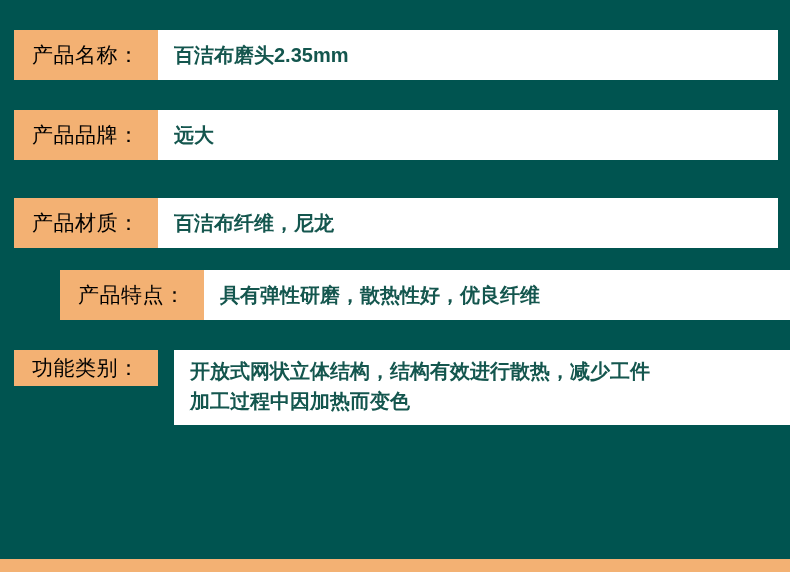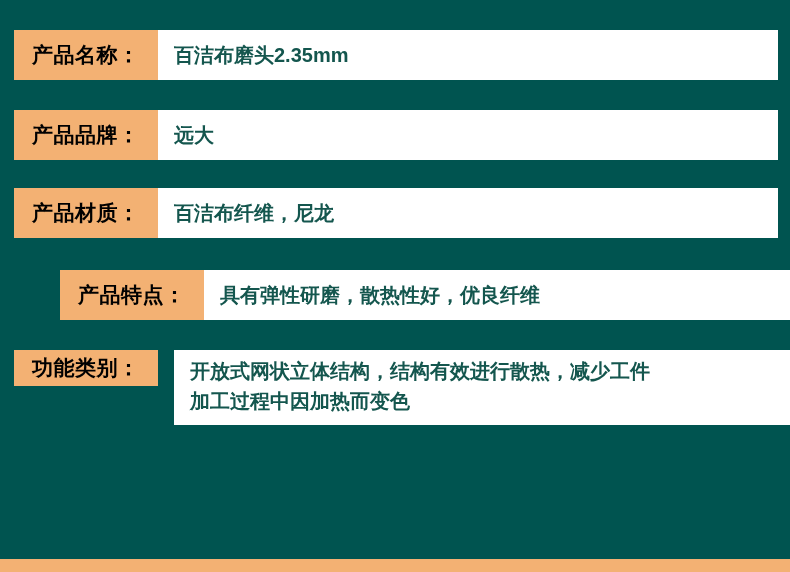--- a/index.html
+++ b/index.html
@@ -28,21 +28,21 @@
     left: 14px;
     display: flex;
     align-items: flex-start;
   }
   .row-label {
     flex: 0 0 auto;
     width: 144px;
     background: #f3b173;
     color: #000000;
     font-size: 21px;
-    font-weight: bold;
+    font-weight: normal;
     letter-spacing: 0.5px;
     display: flex;
     align-items: center;
     box-sizing: border-box;
     padding-left: 18px;
   }
   .row-value {
     flex: 0 0 auto;
     width: 620px;
     background: #ffffff;
@@ -56,21 +56,21 @@
     justify-content: center;
   }
   .row-value .line {
     line-height: 30px;
     white-space: pre;
   }
 
   
   .r1 { top: 30px; }
   .r2 { top: 110px; }
-  .r3 { top: 188px; }
+  .r3 { top: 198px; }
   .r4 { top: 270px; margin-left: 46px; }
   .r1 .row-label, .r2 .row-label, .r3 .row-label, .r4 .row-label { height: 50px; }
   .r1 .row-value, .r2 .row-value, .r3 .row-value, .r4 .row-value { height: 50px; }
 
   
   .r5 { top: 350px; }
   .r6 { top: 450px; }
   .r5 .row-label, .r6 .row-label { height: 36px; }
   .r5 .row-value, .r6 .row-value { height: 75px; padding-top: 6px; justify-content: flex-start; margin-left: 16px; }
 

